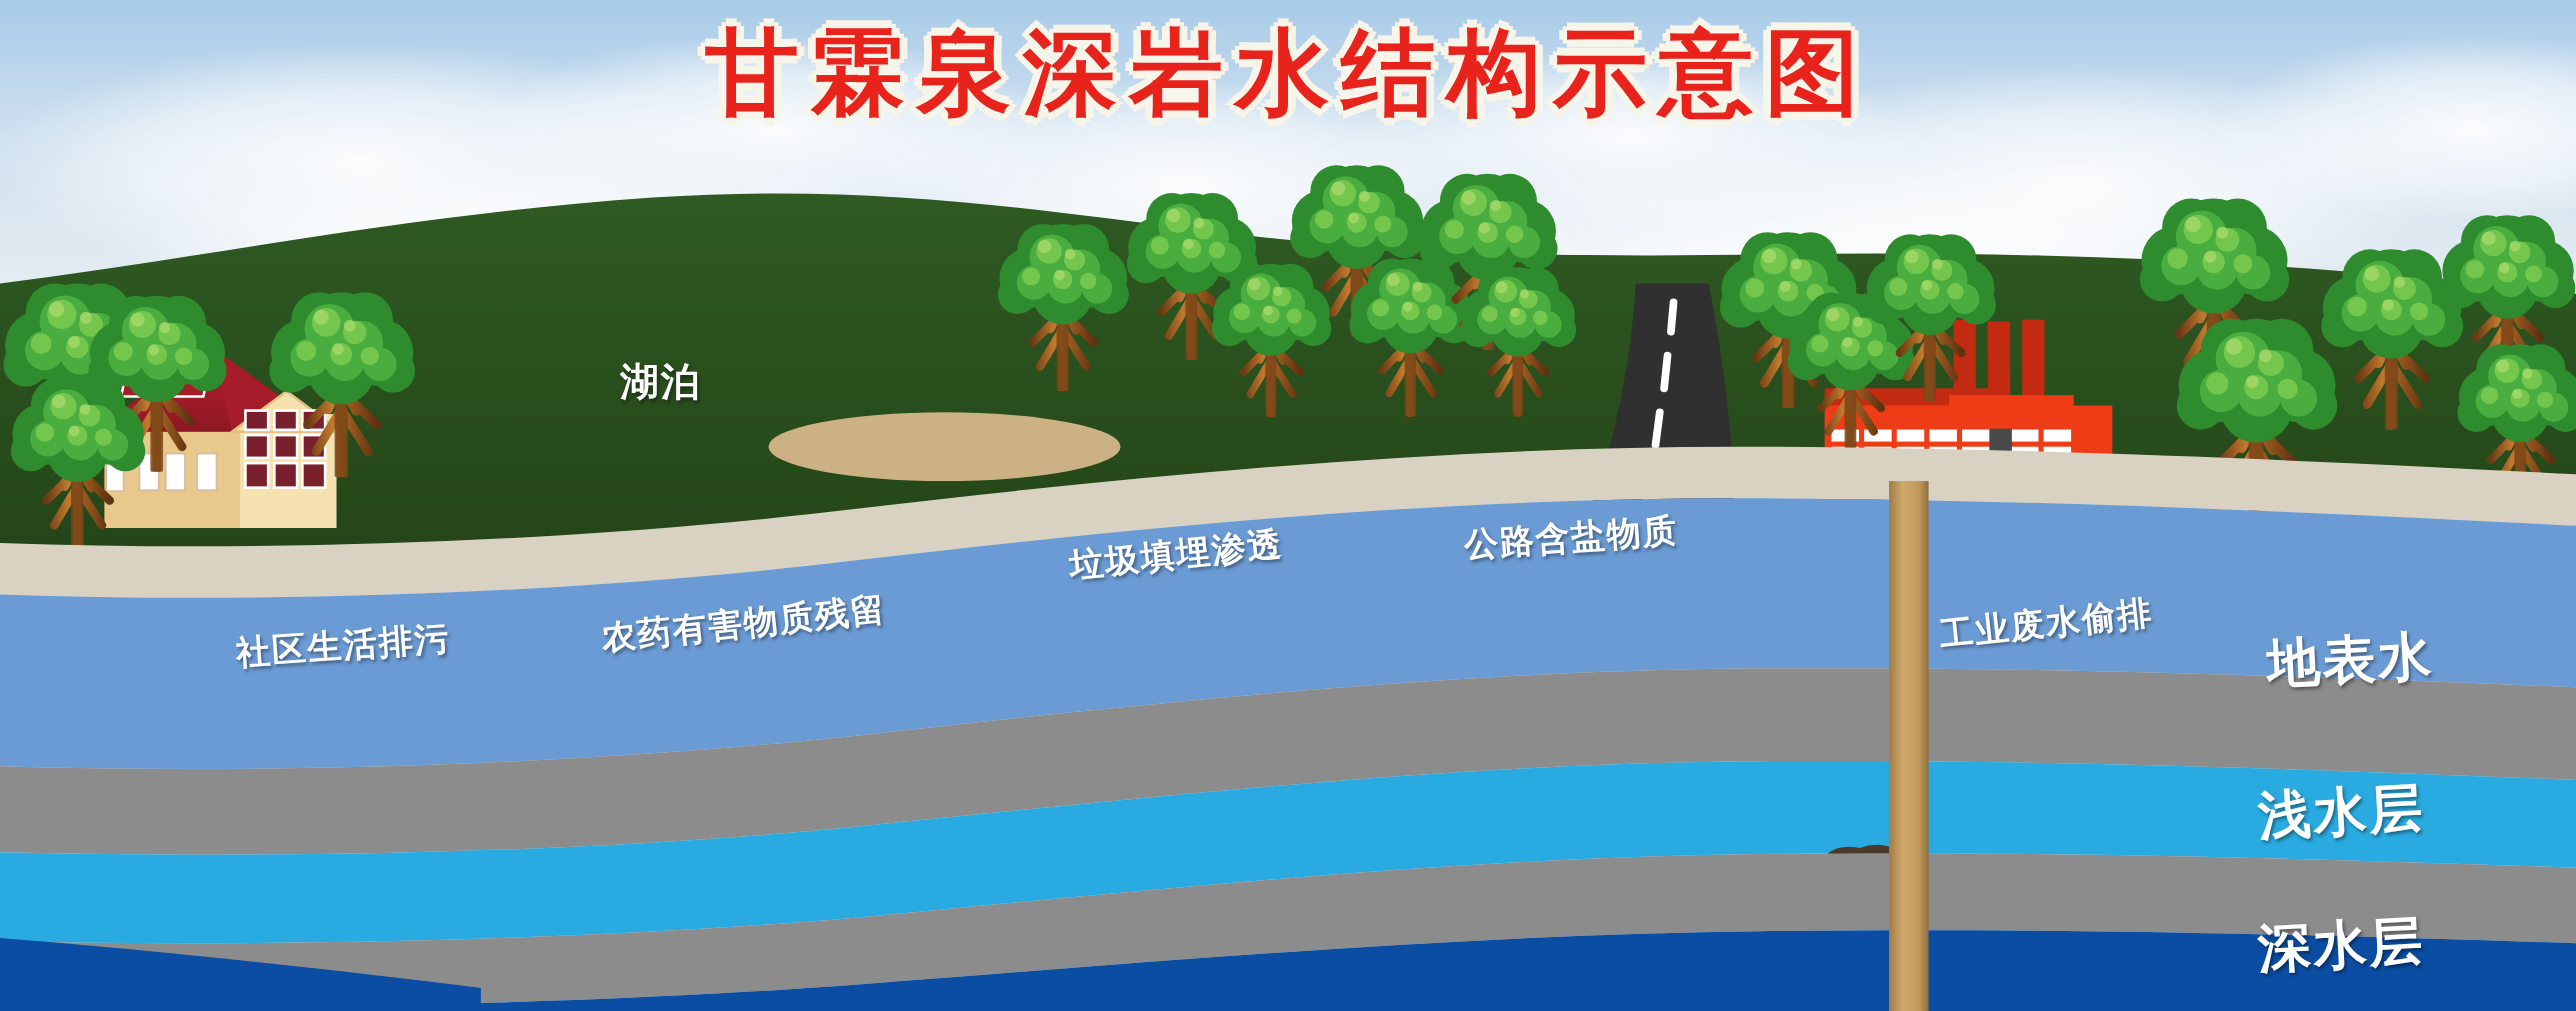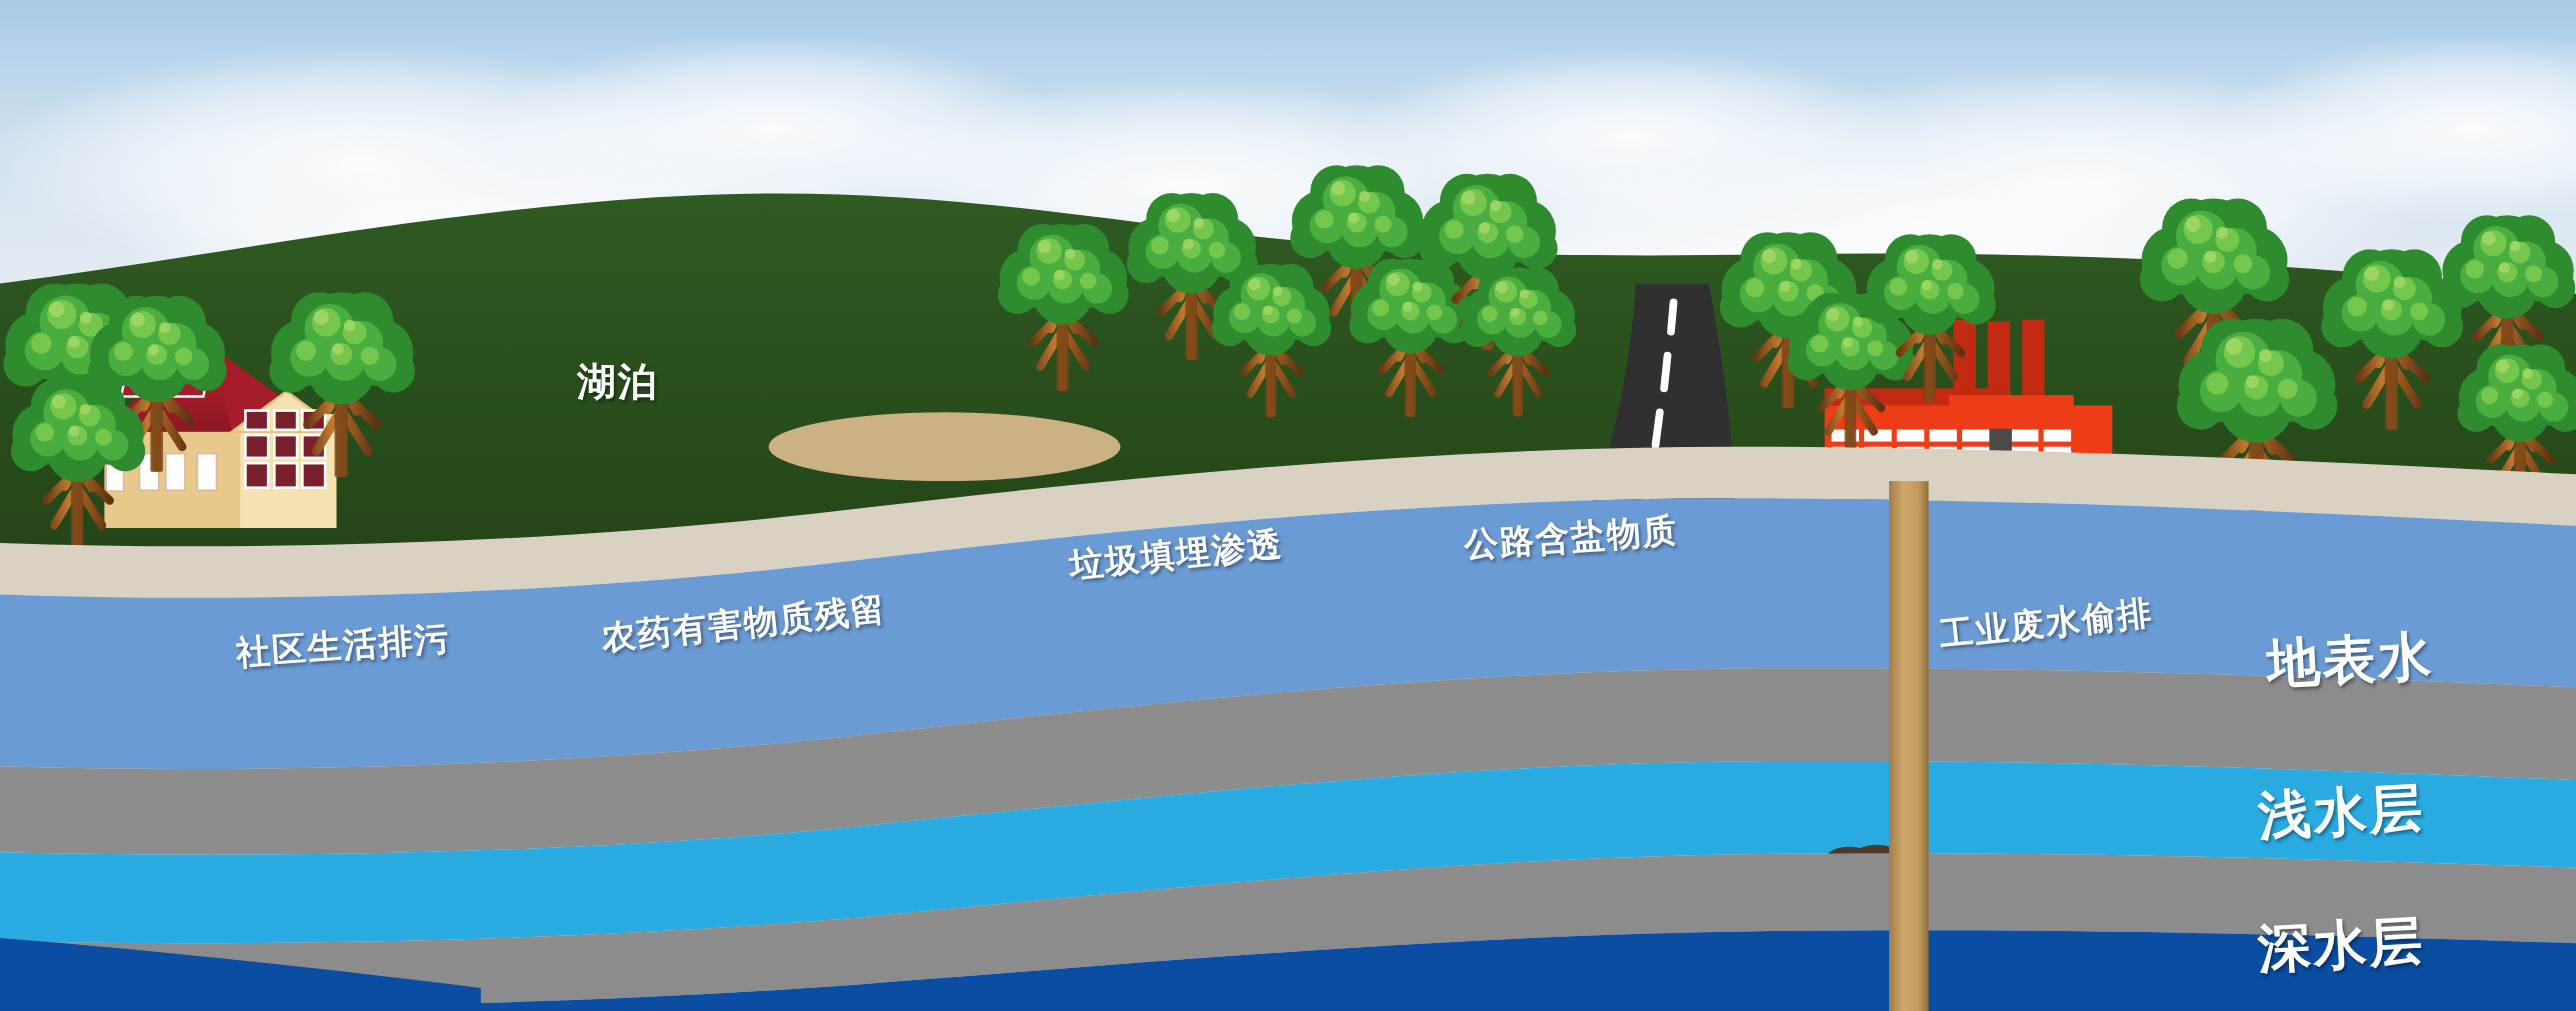--- a/index.html
+++ b/index.html
@@ -21,21 +21,21 @@
   }
 
   
   .lbl{
     position:absolute;color:#ffffff;font-weight:bold;white-space:nowrap;
     font-family:"DejaVu Sans","Liberation Sans",sans-serif;
     text-shadow:1.7px 2.6px 3.4px rgba(0,0,0,.40);
     pointer-events:none;
   }
   .lbl.sm{font-size:34px;letter-spacing:1.7px;}
-  .lbl.md{font-size:39px;letter-spacing:1.7px;}
+  .lbl.md{font-size:39px;letter-spacing:1.7px;margin-left:43px;}
   .lbl.big{font-size:53px;letter-spacing:2.6px;}
 </style>
 </head>
 <body>
 
 <div id="stage">
 
   <svg id="scene" viewBox="0 0 3000 1178" preserveAspectRatio="none">
     <defs>
       <linearGradient id="skyG" x1="0" y1="0" x2="0" y2="1">
@@ -282,20 +282,21 @@
              C 340 1176 700 1168 1000 1146
              C 1340 1120 1700 1088 2050 1084
              C 2400 1080 2700 1088 3000 1098
              L3000 1178 L0 1178 Z" fill="#0b4da2"></path>
 
     <path d="M0 1092 C 180 1106 400 1130 560 1150 L560 1178 L0 1178 Z" fill="#0b4da2"></path>
 
     <rect x="2200" y="560" width="46" height="618" fill="url(#wellG)"></rect>
   </svg>
 
+  <div id="title">甘霖泉深岩水结构示意图</div>
 
   <div class="lbl md" style="left:577px;top:355px;transform:rotate(0deg);">湖泊</div>
 
   <div class="lbl sm" style="left:236px;top:623px;transform:rotate(-4deg);">社区生活排污</div>
 
   <div class="lbl sm" style="left:601px;top:601px;transform:rotate(-6deg);">农药有害物质残留</div>
 
   <div class="lbl sm" style="left:1069px;top:532px;transform:rotate(-6deg);">垃圾填埋渗透</div>
 
   <div class="lbl sm" style="left:1464px;top:515px;transform:rotate(-4deg);">公路含盐物质</div>

